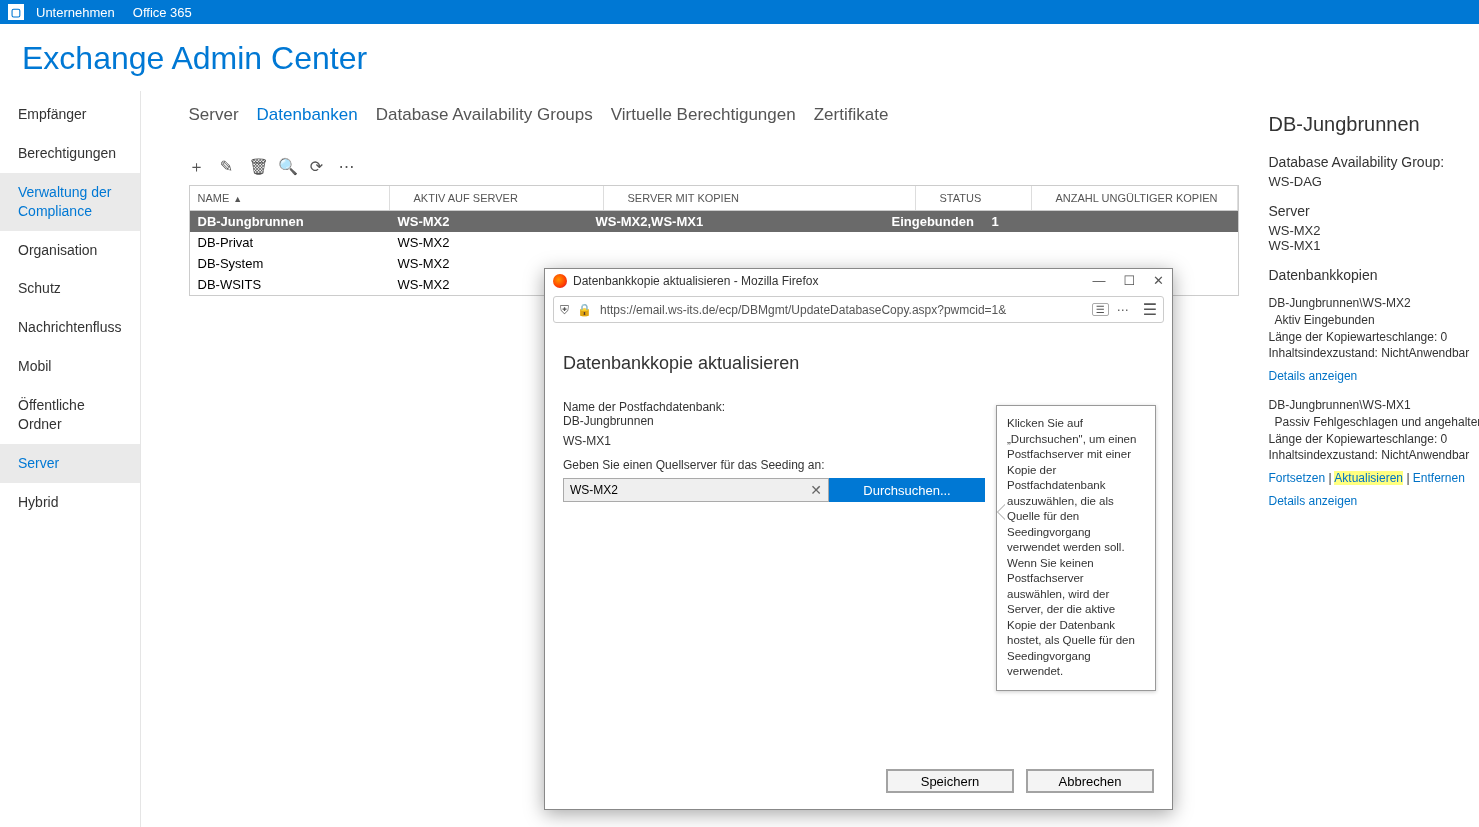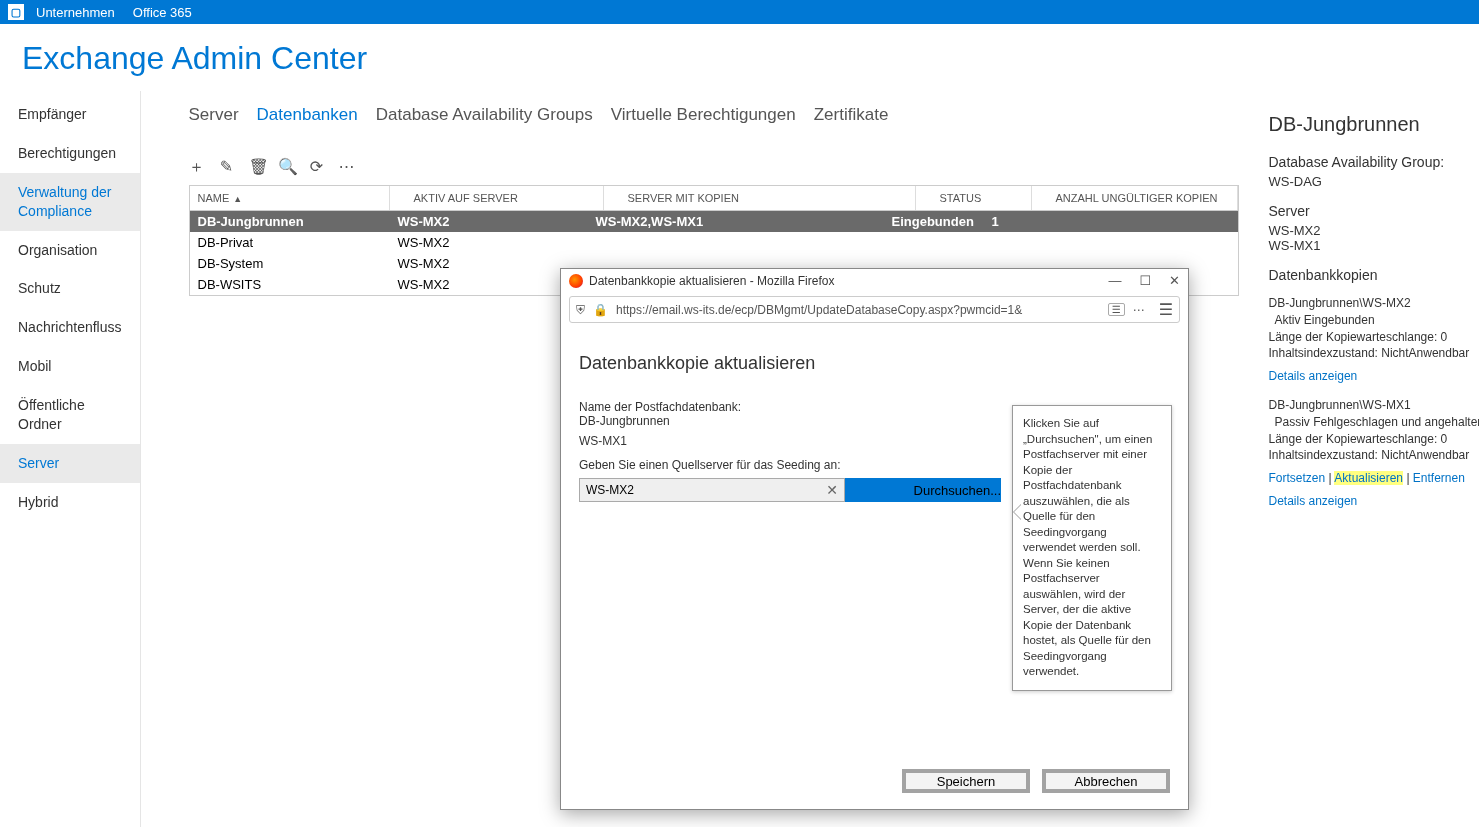--- a/index.html
+++ b/index.html
@@ -28,42 +28,42 @@
 .table-row.selected { background:#6a6a6a; color:#fff; font-weight:600; }
 .details { width:250px; padding:22px 12px 0 16px; font-size:12px; color:#333; overflow-y:auto;}
 .details h2 { font-size:20px; font-weight:400; margin-bottom:18px; }
 .details .lbl { font-size:14px; margin-top:10px; margin-bottom:4px; }
 .details .val { font-size:13px; }
 .details .section { margin-top:14px; }
 .details a { color:#0072c6; text-decoration:none; font-size:12px; }
 .details .hl { background:#ffff80; }
 .details .copy-block { margin-top:12px; line-height:1.4;}
 
-.popup { position:absolute; left:560px; top:268px; width:629px; height:542px; background:#fff; border:1px solid #888; box-shadow:0 4px 18px rgba(0,0,0,0.35); display:flex; flex-direction:column;}
+.popup { position:absolute; left:544px; top:268px; width:629px; height:542px; background:#fff; border:1px solid #888; box-shadow:0 4px 18px rgba(0,0,0,0.35); display:flex; flex-direction:column;}
 .popup-title { display:flex; align-items:center; padding:4px 8px; font-size:12px; color:#333; }
 .popup-title .ff{ width:14px;height:14px;border-radius:50%;background:radial-gradient(circle at 40% 40%,#ff9500 0%,#ff3d00 60%,#b1006a 100%);margin-right:6px;}
 .popup-title .winbtn{margin-left:auto;display:flex;gap:18px;font-size:13px;color:#555;}
 .popup-title .winbtn span{cursor:pointer;}
 .popup-url { display:flex; align-items:center; margin:4px 8px; border:1px solid #ccc; border-radius:3px; padding:3px 6px; font-size:12px; color:#555; gap:8px;}
 .popup-url .urltext{flex:1;white-space:nowrap;overflow:hidden;text-overflow:ellipsis;}
 .popup-url .chip{border:1px solid #aaa;border-radius:2px;padding:0 3px;font-size:10px;}
 .popup-url .ham{font-size:16px;margin-left:6px;}
 .popup-body{flex:1;padding:26px 18px 10px;position:relative;}
 .popup-body h3{font-size:18px;font-weight:400;color:#333;margin-bottom:26px;}
 .popup-body .flab{font-size:12px;color:#333;margin-top:10px;}
 .popup-body .fval{font-size:12px;color:#333;margin-bottom:6px;}
 .source-row{display:flex;margin-top:6px;}
 .source-input{flex:0 0 266px;border:1px solid #aaa;background:#efefef;display:flex;align-items:center;padding:3px 6px;font-size:12px;justify-content:space-between;}
 .source-input .x{color:#666;cursor:pointer;font-size:14px;}
-.browse-btn{flex:0 0 156px;background:#0078d4;color:#000000;border:none;font-size:13px;cursor:pointer;text-align:right;}
+.browse-btn{flex:0 0 156px;background:#0078d4;color:#ffffff;border:none;font-size:13px;cursor:pointer;}
 .tooltip{position:absolute;right:16px;top:78px;width:160px;border:1px solid #999;background:#fff;padding:10px 10px;font-size:11.5px;color:#333;line-height:1.35;box-shadow:0 1px 4px rgba(0,0,0,0.2);}
 .tooltip::before{content:"";position:absolute;left:-8px;top:98px;border:8px solid transparent;border-right-color:#999;}
 .tooltip::after{content:"";position:absolute;left:-6px;top:99px;border:7px solid transparent;border-right-color:#fff;}
 .popup-footer{display:flex;justify-content:flex-end;gap:12px;padding:10px 18px 16px;}
-.popup-footer button{width:128px;height:24px;background:#f4f4f4;border:4px solid #a3a3a3;font-size:13px;cursor:pointer;}
+.popup-footer button{width:128px;height:24px;background:#f4f4f4;border:2px solid #a3a3a3;font-size:13px;cursor:pointer;}
 .sort-arrow{font-size:9px;margin-left:4px;}
 </style>
 </head>
 <body>
 
 <div class="topbar">
   <div class="logo">▢</div>
   <span>Unternehmen</span>
   <span>Office 365</span>
 </div>

